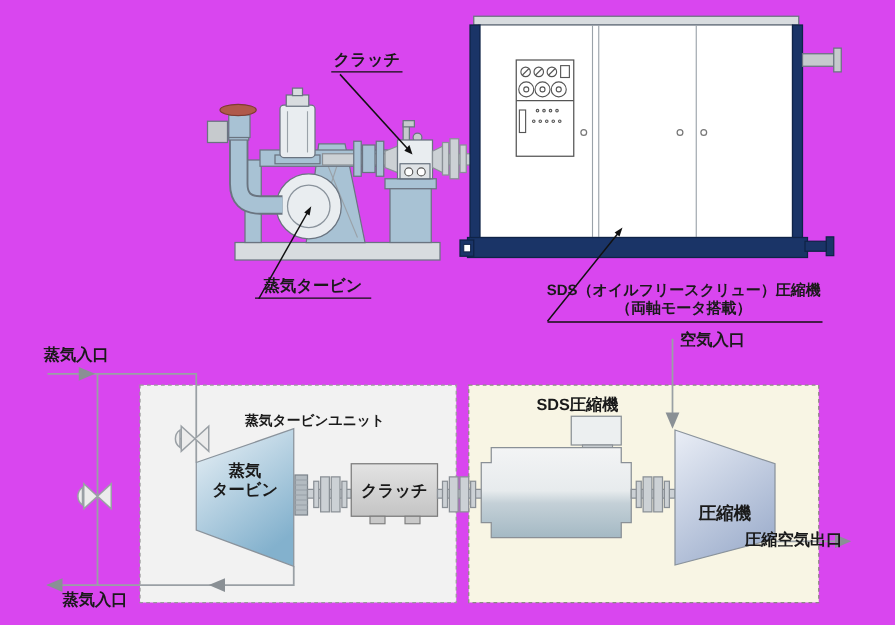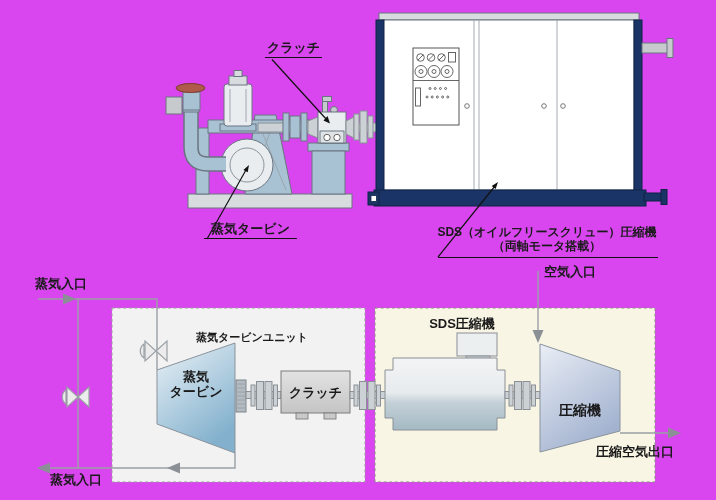--- a/index.html
+++ b/index.html
@@ -262,21 +262,21 @@
 </div>
 
 <div class="lbl center underlined" style="left:204px;top:221px;width:93px;">蒸気タービン</div>
 
 <div class="lbl" style="left:35px;top:276px;">蒸気入口</div>
 
 <div class="lbl" style="left:50px;top:472px;">蒸気入口</div>
 
 <div class="lbl" style="left:544px;top:264px;">空気入口</div>
 
-<div class="lbl" style="left:596px;top:444px;">圧縮空気出口</div>
+<div class="lbl" style="left:596px;top:424px;">圧縮空気出口</div>
 
 <div class="lbl center" style="left:190px;top:289px;width:124px;font-size:11px;margin-top:41px;">蒸気タービンユニット</div>
 
 <div class="lbl center" style="left:423px;top:280px;width:78px;margin-top:36px;">SDS圧縮機</div>
 
 <div class="lbl center" style="left:157px;top:370px;width:78px;line-height:14.5px;">
   <span style="display:block;">蒸気</span>
   <span style="display:block;">タービン</span>
 </div>
 

